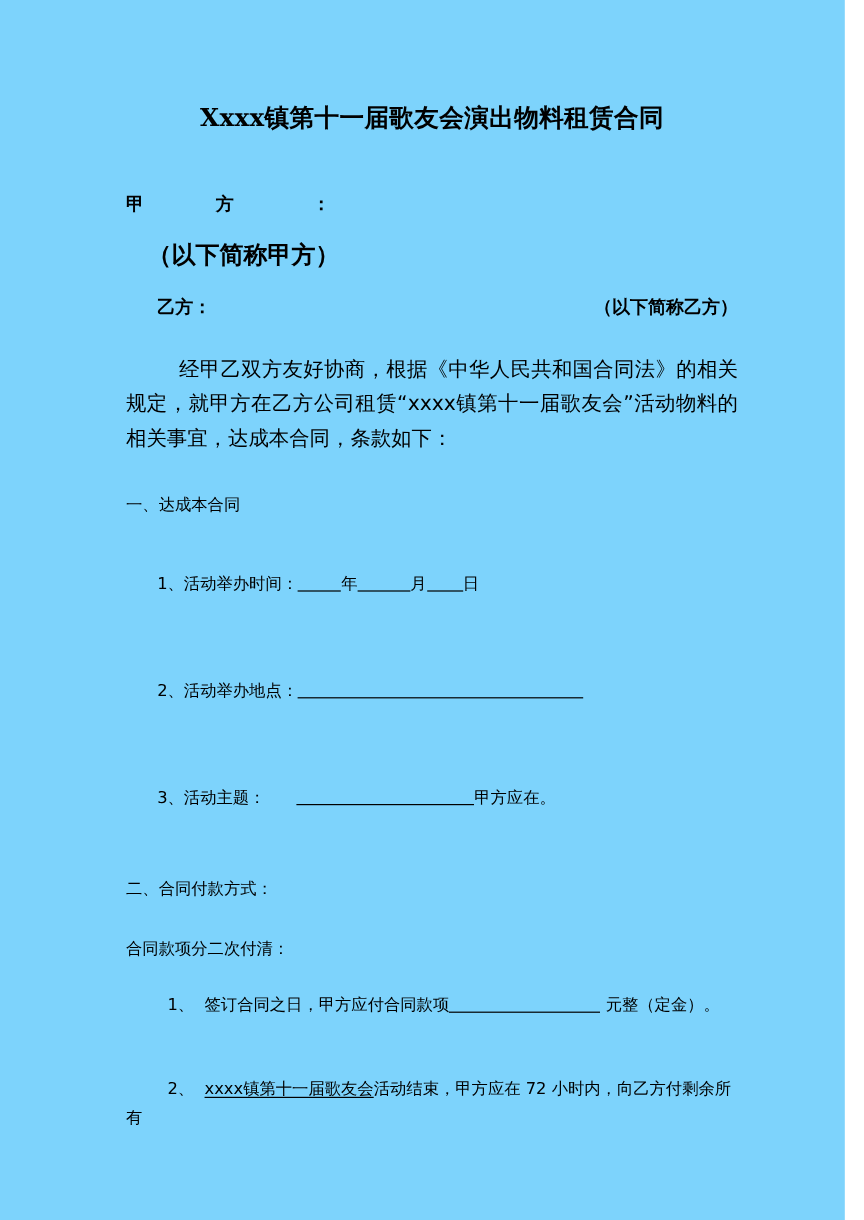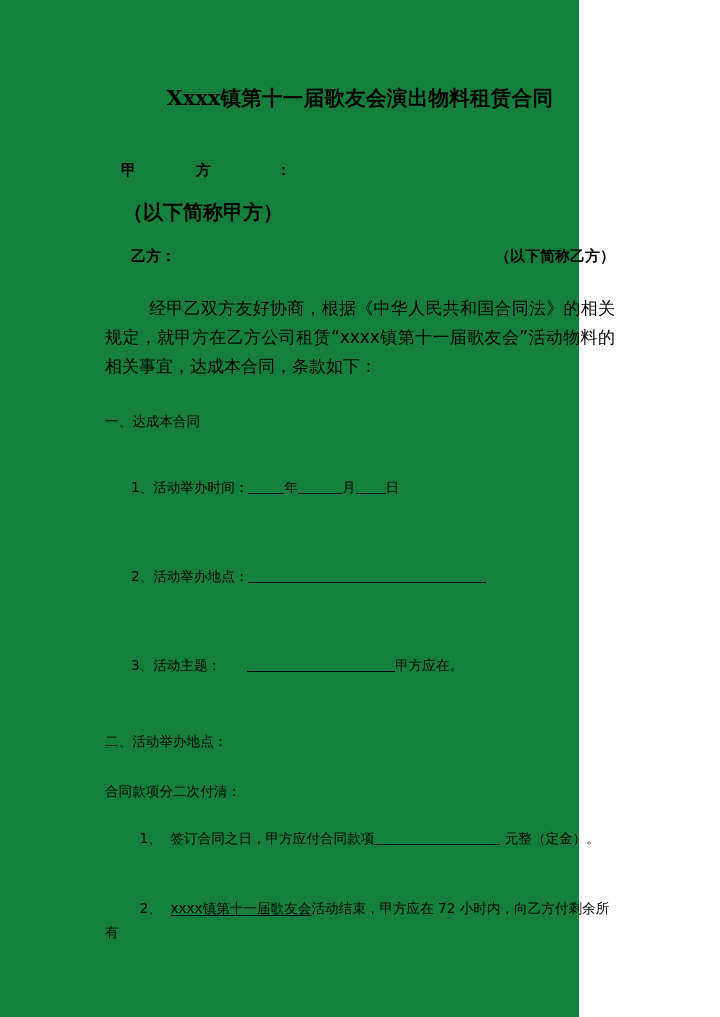--- a/index.html
+++ b/index.html
@@ -14,23 +14,23 @@
     overflow: hidden;
     font-family: "DejaVu Sans", "Liberation Sans", sans-serif;
     color: #000000;
     -webkit-font-smoothing: antialiased;
   }
 
   .page {
     position: absolute;
     left: 0;
     top: 0;
-    width: 579px;
+    width: 704px;
     height: 1017px;
-    background: #15803d;
+    background: #7dd3fc;
   }
 
   .content {
     position: absolute;
     left: 105px;
     top: 86px;
     width: 510px;
   }
 
   
@@ -48,21 +48,20 @@
   
   .party-block {
     margin-top: 47px;
   }
   .party-a-line {
     font-weight: bold;
     font-size: 15px;
     line-height: 1.5;
     white-space: pre;
     letter-spacing: 0.2px;
-    margin-left: 16px;
   }
   .party-a-sub {
     font-weight: bold;
     font-size: 20px;
     line-height: 1.5;
     margin-top: 16px;
     padding-left: 18px;
   }
   .party-b-line {
     font-weight: bold;
@@ -158,21 +157,21 @@
 
     <div class="item">
       <span>2、活动举办地点：</span><span class="blank" style="width:238px"></span>
     </div>
 
     <div class="item">
       <span>3、活动主题：</span><span style="display:inline-block;width:26px"></span><span class="blank" style="width:148px"></span><span>甲方应在。</span>
     </div>
 
 
-    <div class="sec-head">二、活动举办地点：</div>
+    <div class="sec-head">二、合同付款方式：</div>
 
     <div class="para-block">
       <div class="ln">合同款项分二次付清：</div>
 
       <div class="num-item">
         <span>1、  签订合同之日，甲方应付合同款项</span><span class="blank" style="width:126px"></span><span> 元整（定金）。</span>
       </div>
 
       <div class="num-item">
         <span>2、  </span><span class="underline-txt">xxxx镇第十一届歌友会</span><span>活动结束，甲方应在 72 小时内，向乙方付剩余所有</span>

